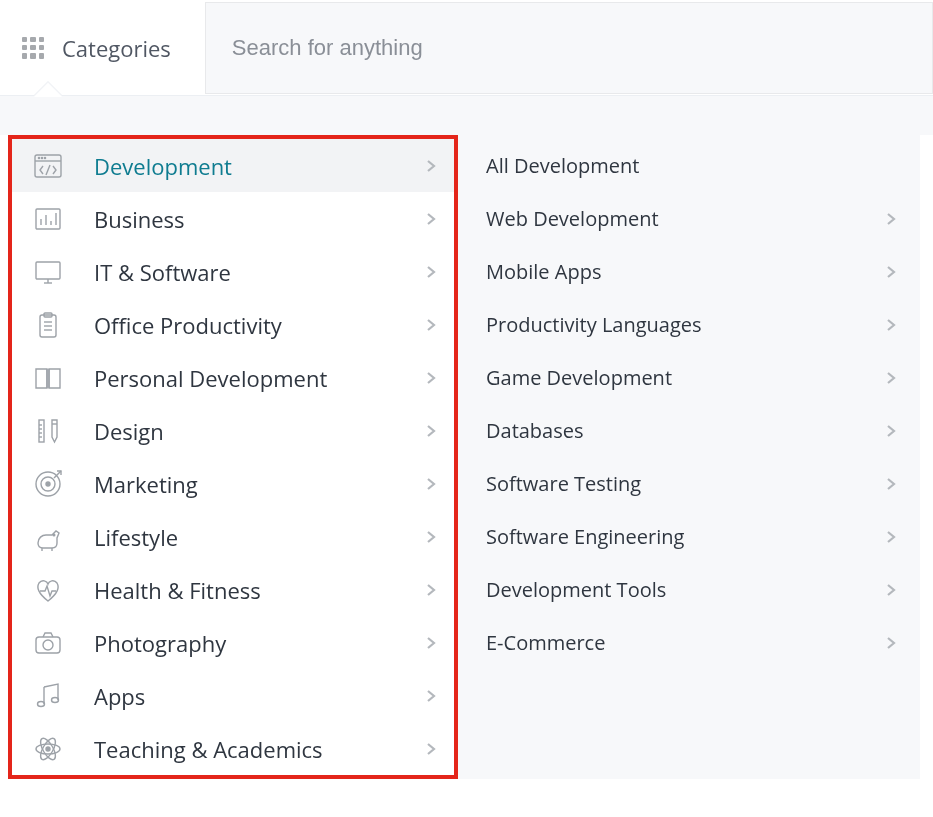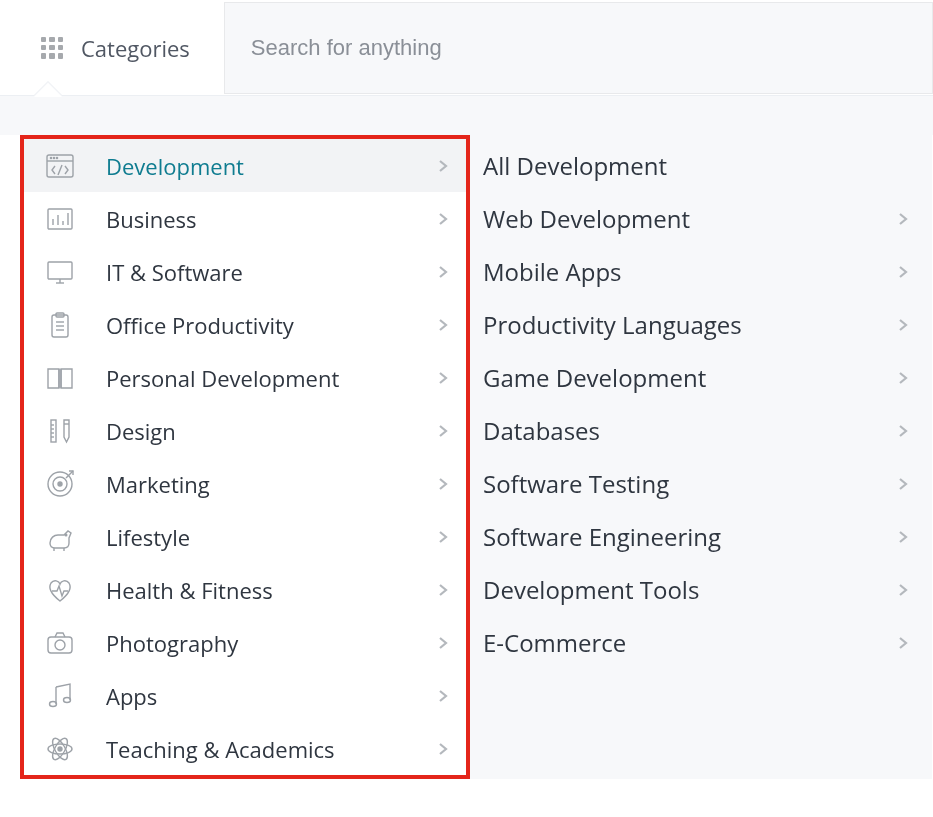--- a/index.html
+++ b/index.html
@@ -8,21 +8,21 @@
     background: #ffffff;
     width: 933px;
     height: 817px;
     overflow: hidden;
     color: #29303b;
   }
   .topbar {
     display: flex;
     align-items: stretch;
     height: 95px;
-    padding-left: 23px;
+    padding-left: 4px;
     background: #fff;
   }
   .categories-trigger {
     display: flex;
     align-items: center;
     gap: 18px;
     padding: 0 30px 0 18px;
     cursor: pointer;
     position: relative;
   }
@@ -80,21 +80,21 @@
     content:"";
     position:absolute;
     left:-14px; top:1px;
     border-left:14px solid transparent;
     border-right:14px solid transparent;
     border-bottom:14px solid #fff;
   }
 
   .flyout {
     position: absolute;
-    left: 20px;
+    left: 8px;
     top: 135px;
     display: flex;
     background: #8b5cf6;
   }
 
   .primary-panel {
     width: 450px;
     border: 4px solid #e4251a;
     background: #fff;
   }
@@ -131,24 +131,24 @@
 
   .secondary-panel {
     width: 462px;
     background: #f7f8fa;
     padding-top: 4px;
   }
   .sub-item {
     display: flex;
     align-items: center;
     height: 53px;
-    padding: 0 22px 0 13px;
+    padding: 0 22px 0 28px;
     cursor: pointer;
     color: #2f3640;
-    font-size: 24px;
+    font-size: 20px;
   }
   .sub-item .sub-label { flex:1; }
 </style>
 </head>
 <body>
 
 <div class="topbar">
   <div class="categories-trigger">
     <div class="grid-icon">
       <span></span>

